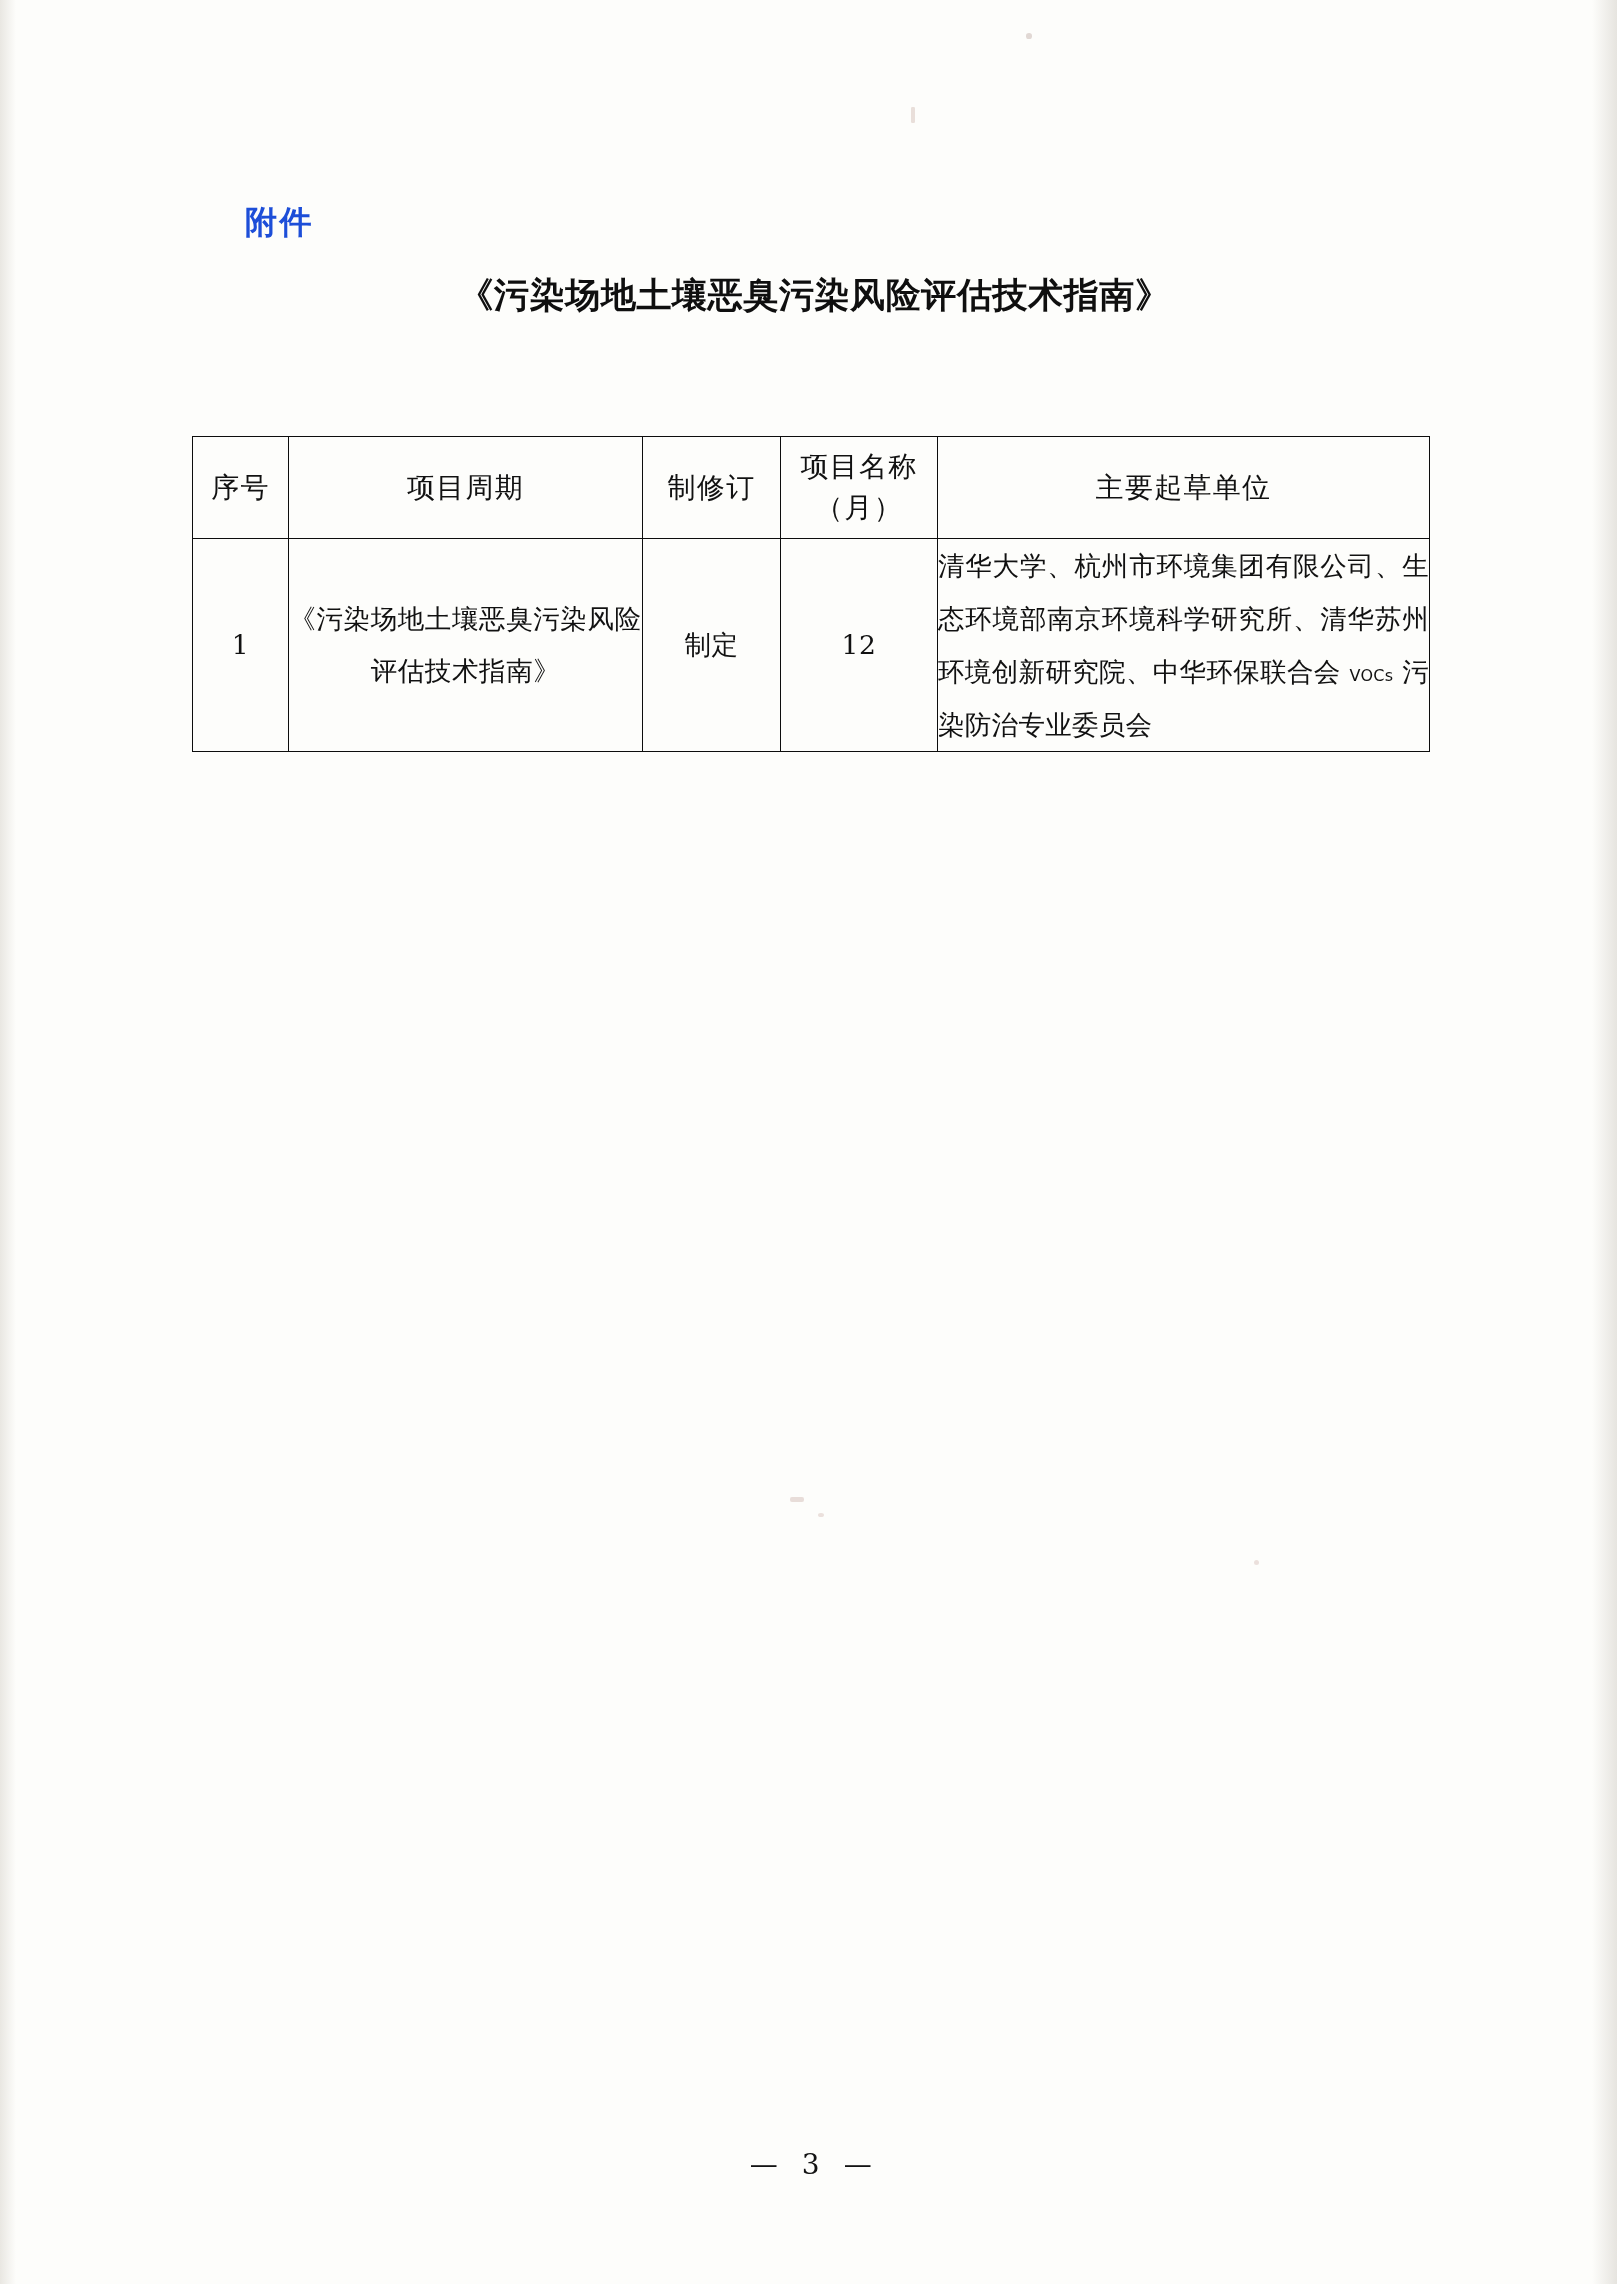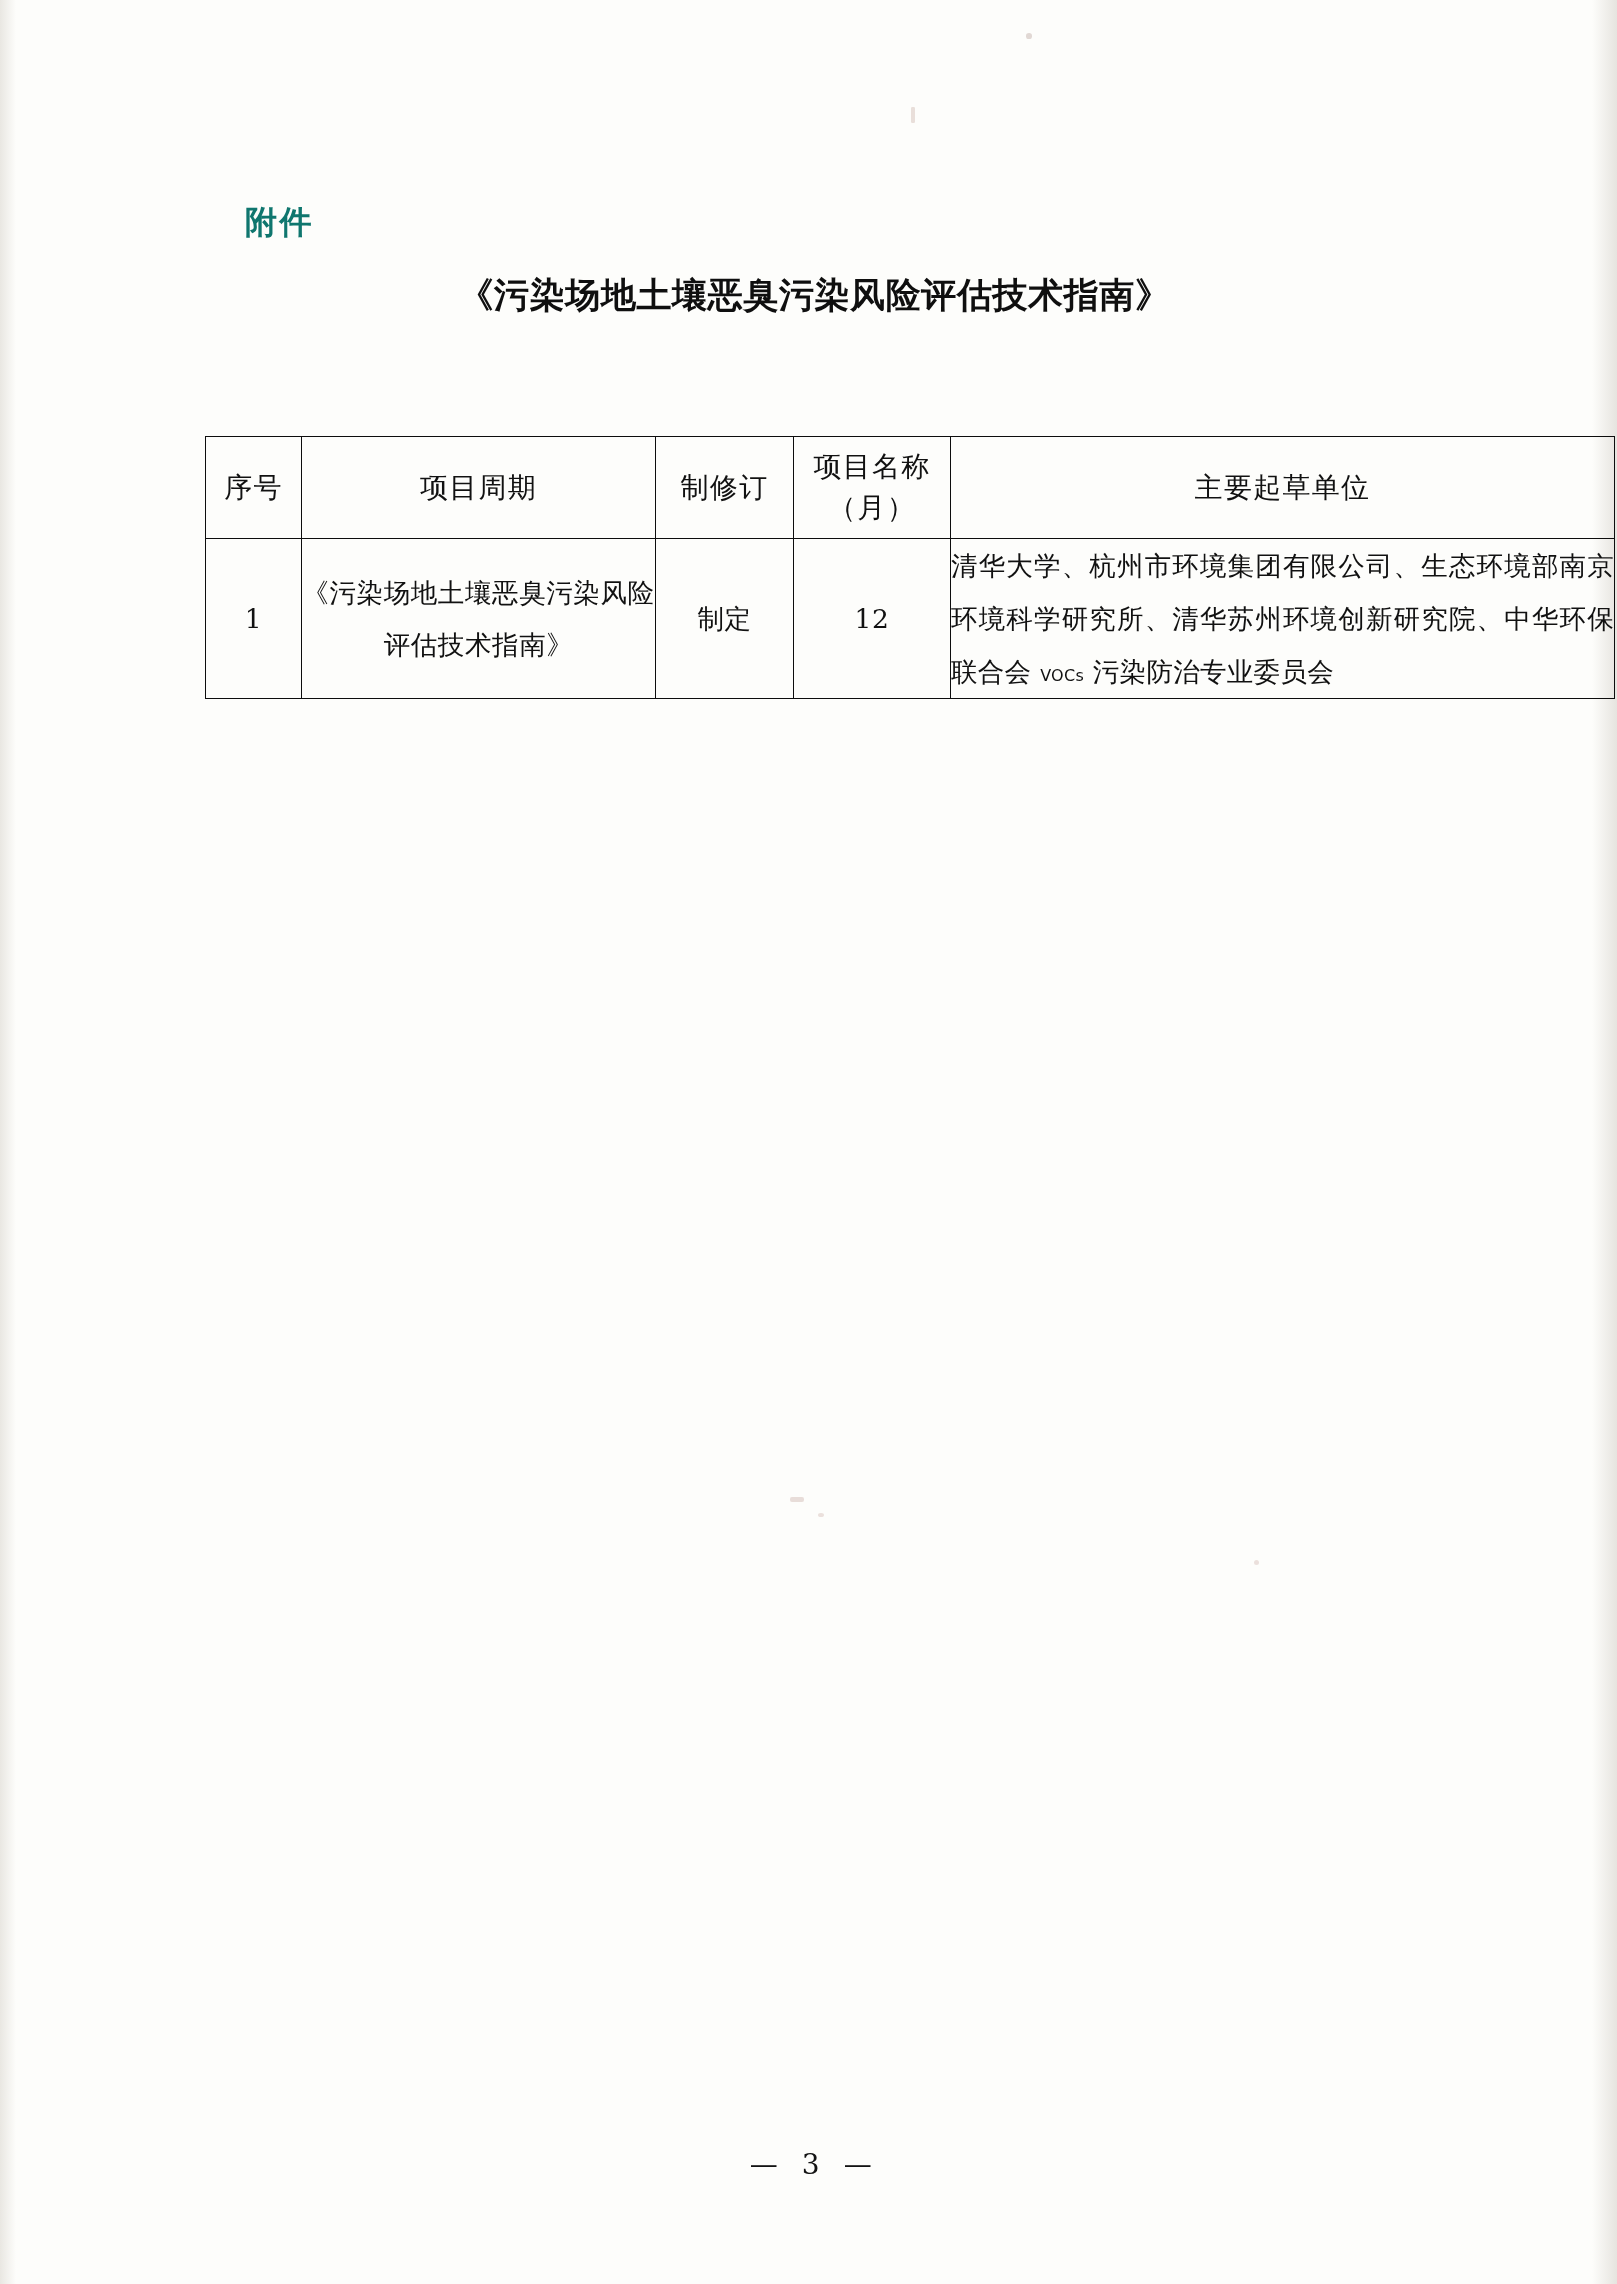--- a/index.html
+++ b/index.html
@@ -44,43 +44,43 @@
     width: 1251px;
   }
   .attachment-label {
     position: absolute;
     left: 56px;
     top: 201px;
     font-size: 32px;
     letter-spacing: 2.5px;
     font-family: "DejaVu Serif", "Liberation Serif", serif;
     font-weight: 600;
-    color: #0f766e;
+    color: #1d4ed8;
   }
   .doc-title {
     position: absolute;
     left: 0;
     top: 272px;
     width: 1251px;
     text-align: center;
     font-size: 35px;
     font-weight: bold;
     line-height: 1.32;
     letter-spacing: 0.6px;
     color: #0f0f0f;
   }
   .doc-title .line2 {
     display: block;
     letter-spacing: 1.9px;
   }
   table.main-table {
     position: absolute;
-    left: 16px;
+    left: 3px;
     top: 436px;
-    width: 1410px;
+    width: 1238px;
     border-collapse: collapse;
     table-layout: fixed;
     border-radius: 18px;
   }
   table.main-table td, table.main-table th {
     border: 1.9px solid #0d0d0d;
     padding: 0;
     vertical-align: middle;
     font-weight: normal;
     color: #111;

